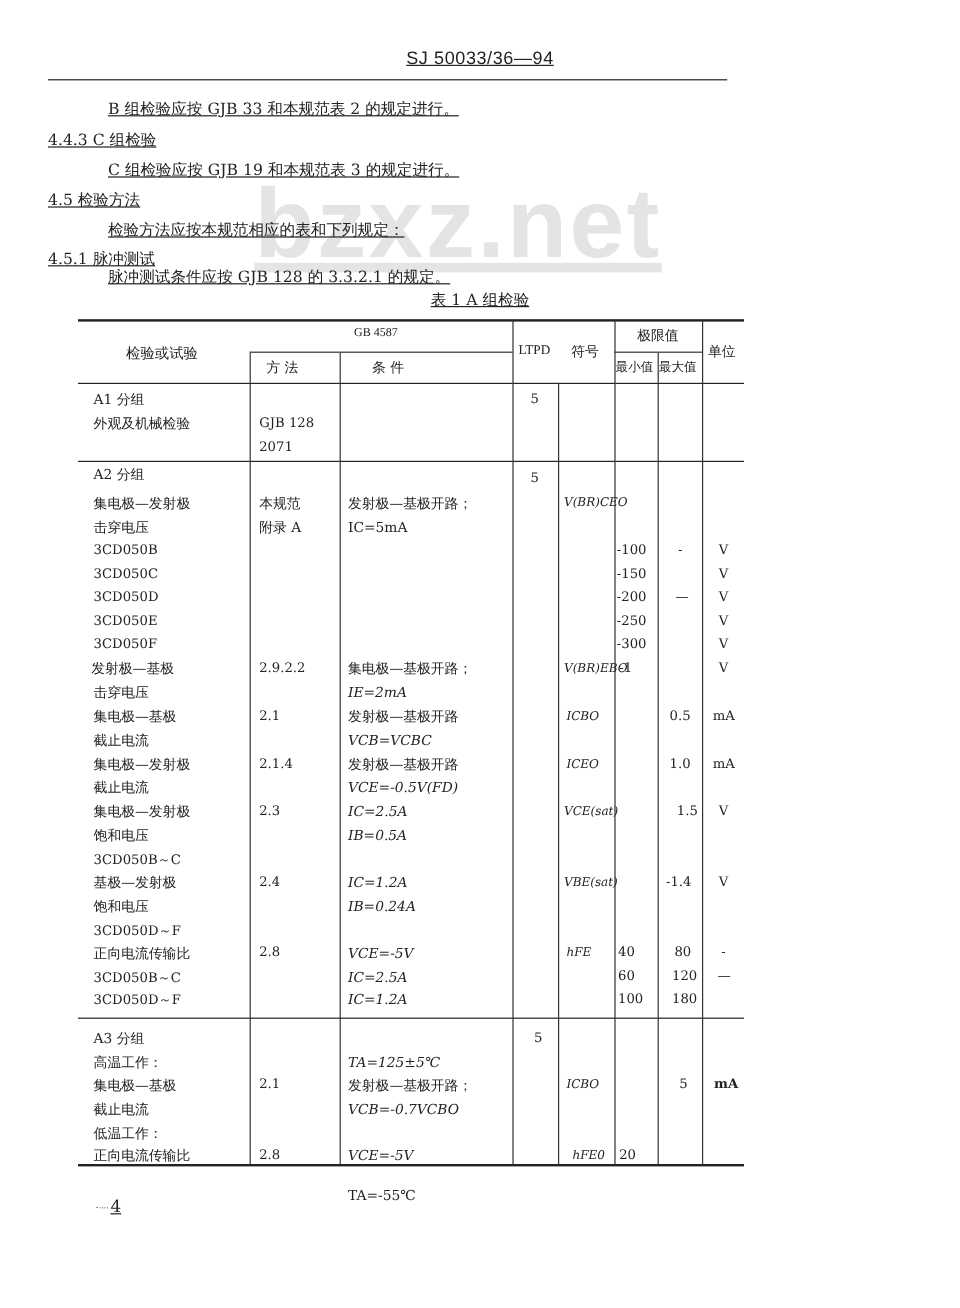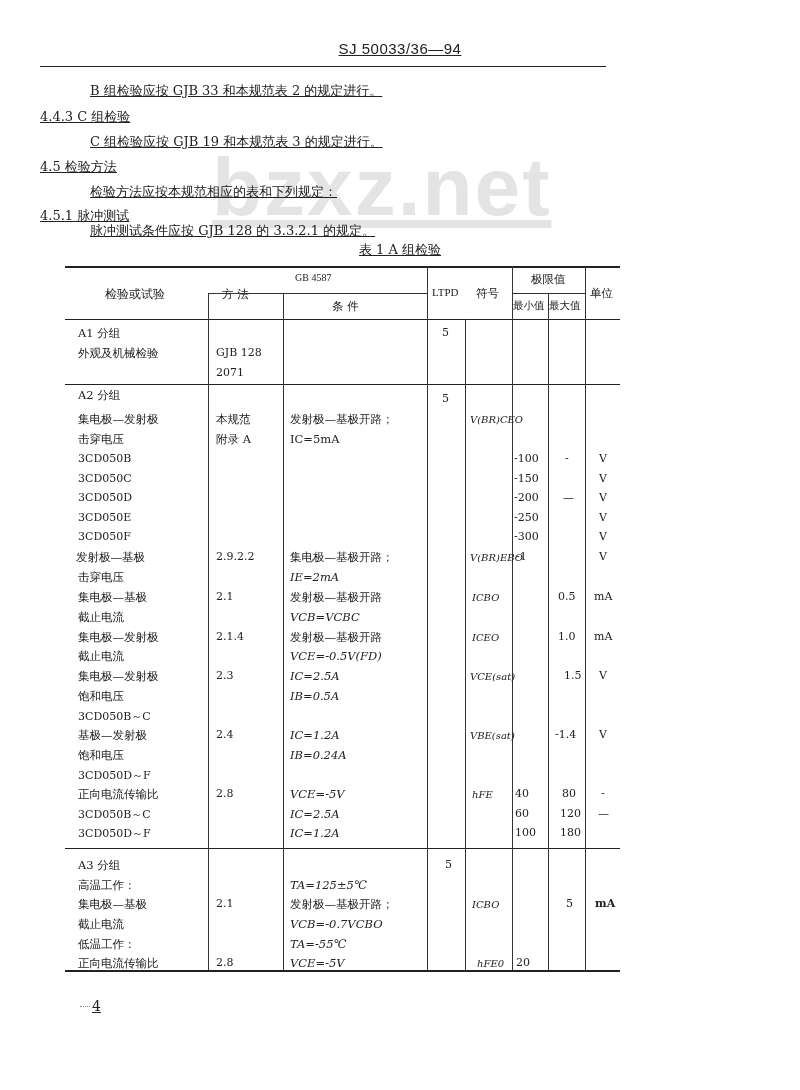--- a/index.html
+++ b/index.html
@@ -54,22 +54,22 @@
   <div class="vline" style="left:208px;top:266px;height:28px;background:transparent"></div>
   <div class="vline" style="left:283px;top:294px;height:676px"></div>
   <div class="vline" style="left:427px;top:266px;height:704px"></div>
   <div class="vline" style="left:465px;top:319px;height:651px"></div>
   <div class="vline" style="left:512px;top:266px;height:704px"></div>
   <div class="vline" style="left:548px;top:294px;height:676px"></div>
   <div class="vline" style="left:585px;top:266px;height:704px"></div>
 
   <div class="cell" style="left:105px;top:286px;font-size:12px">检验或试验</div>
   <div class="cell" style="left:295px;top:272px;font-size:10px;font-family:'Liberation Serif',serif">GB 4587</div>
-  <div class="cell" style="left:222px;top:287px">方    法</div>
-  <div class="cell" style="left:332px;top:299px">条          件</div>
+  <div class="cell" style="left:222px;top:299px">方    法</div>
+  <div class="cell" style="left:310px;top:299px">条          件</div>
   <div class="cell" style="left:432px;top:286px;font-size:11px;font-family:'Liberation Serif',serif">LTPD</div>
   <div class="cell" style="left:476px;top:286px">符号</div>
   <div class="cell" style="left:531px;top:272px">极限值</div>
   <div class="cell" style="left:513px;top:299px;font-size:10.5px">最小值</div>
   <div class="cell" style="left:549px;top:299px;font-size:10.5px">最大值</div>
   <div class="cell" style="left:590px;top:286px">单位</div>
 
   <div class="cell" style="left:78px;top:326px">A1 分组</div>
   <div class="cell num" style="left:442px;top:326px">5</div>
   <div class="cell" style="left:78px;top:346px">外观及机械检验</div>
@@ -193,21 +193,21 @@
   <div class="cell num" style="left:216px;top:897px">2.1</div>
   <div class="cell" style="left:290px;top:897px">发射极—基极开路；</div>
   <div class="cell" style="left:472px;top:899px;font-size:10px;font-style:italic">ICBO</div>
   <div class="cell num" style="left:566px;top:897px">5</div>
   <div class="cell num" style="left:595px;top:897px;font-weight:bold">mA</div>
 
   <div class="cell" style="left:78px;top:917px">截止电流</div>
   <div class="cell" style="left:290px;top:917px;font-style:italic">VCB=-0.7VCBO</div>
 
   <div class="cell" style="left:78px;top:937px">低温工作：</div>
-  <div class="cell" style="left:290px;top:937px;font-style:italic">TA=-55℃</div>
+  <div class="cell" style="left:290px;top:989px;">TA=-55℃</div>
 
   <div class="cell" style="left:78px;top:956px">正向电流传输比</div>
   <div class="cell num" style="left:216px;top:956px">2.8</div>
   <div class="cell" style="left:290px;top:956px;font-style:italic">VCE=-5V</div>
   <div class="cell" style="left:477px;top:958px;font-size:10px;font-style:italic">hFE0</div>
   <div class="cell num" style="left:516px;top:956px">20</div>
 </div>
 
 <div class="abs page-dash"></div>
 <div class="abs page-num">4</div>

